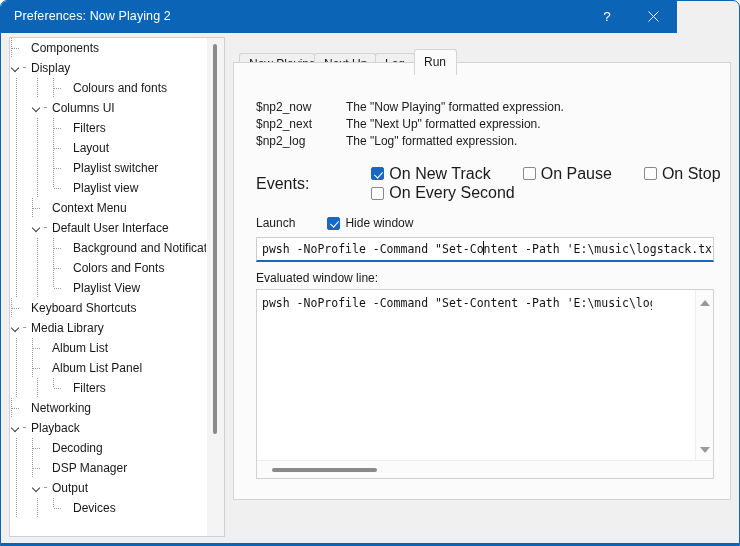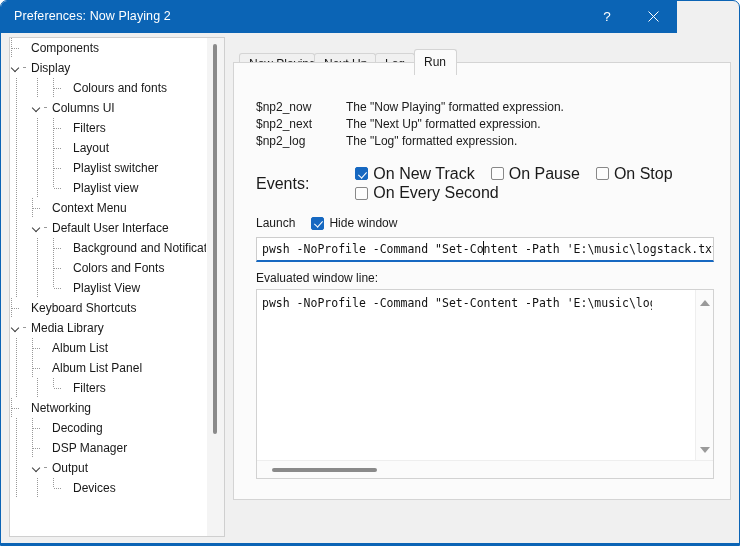--- a/index.html
+++ b/index.html
@@ -206,21 +206,21 @@
   .launch-row {
     position: absolute; left: 22px; top: 151px;
     height: 18px;
     display: flex; align-items: center;
     font-size: 12px;
   }
   .row-label { display: inline-block; white-space: nowrap; }
   .cb {
     display: inline-flex;
     align-items: center;
-    margin-left: 16px;
+    margin-left: 32px;
     white-space: nowrap;
     justify-content: space-between;
   }
   .cb .box {
     width: 13px; height: 13px;
     box-sizing: border-box;
     border: 1px solid #888;
     background: #fdfdfd;
     border-radius: 2px;
     display: inline-block;
@@ -543,20 +543,27 @@
               <span class="vline" style="left: 6px;"></span>
             </span>
             <span class="tee last"></span>
             <span class="indent" style="width: 5px;"></span>
             <span class="tree-label">Filters</span>
           </div>
           <div class="tree-item">
             <span class="tee"></span>
             <span class="indent" style="width: 5px;"></span>
             <span class="tree-label">Networking</span>
+          </div>
+          <div class="tree-item">
+            <span class="indent" style="width: 13px; position: relative;"><span class="twisty chev"></span></span>
+            <span class="indent" style="width: 5px; position: relative;">
+              <span style="position:absolute;left:0;top:9px;width:3px;height:1px;background:#999"></span>
+            </span>
+            <span class="tree-label">Playback</span>
           </div>
           <div class="tree-item">
             <span class="indent" style="width: 21px; position: relative;">
               <span class="vline" style="left: 6px;"></span>
             </span>
             <span class="tee"></span>
             <span class="indent" style="width: 5px;"></span>
             <span class="tree-label">Decoding</span>
           </div>
           <div class="tree-item">

